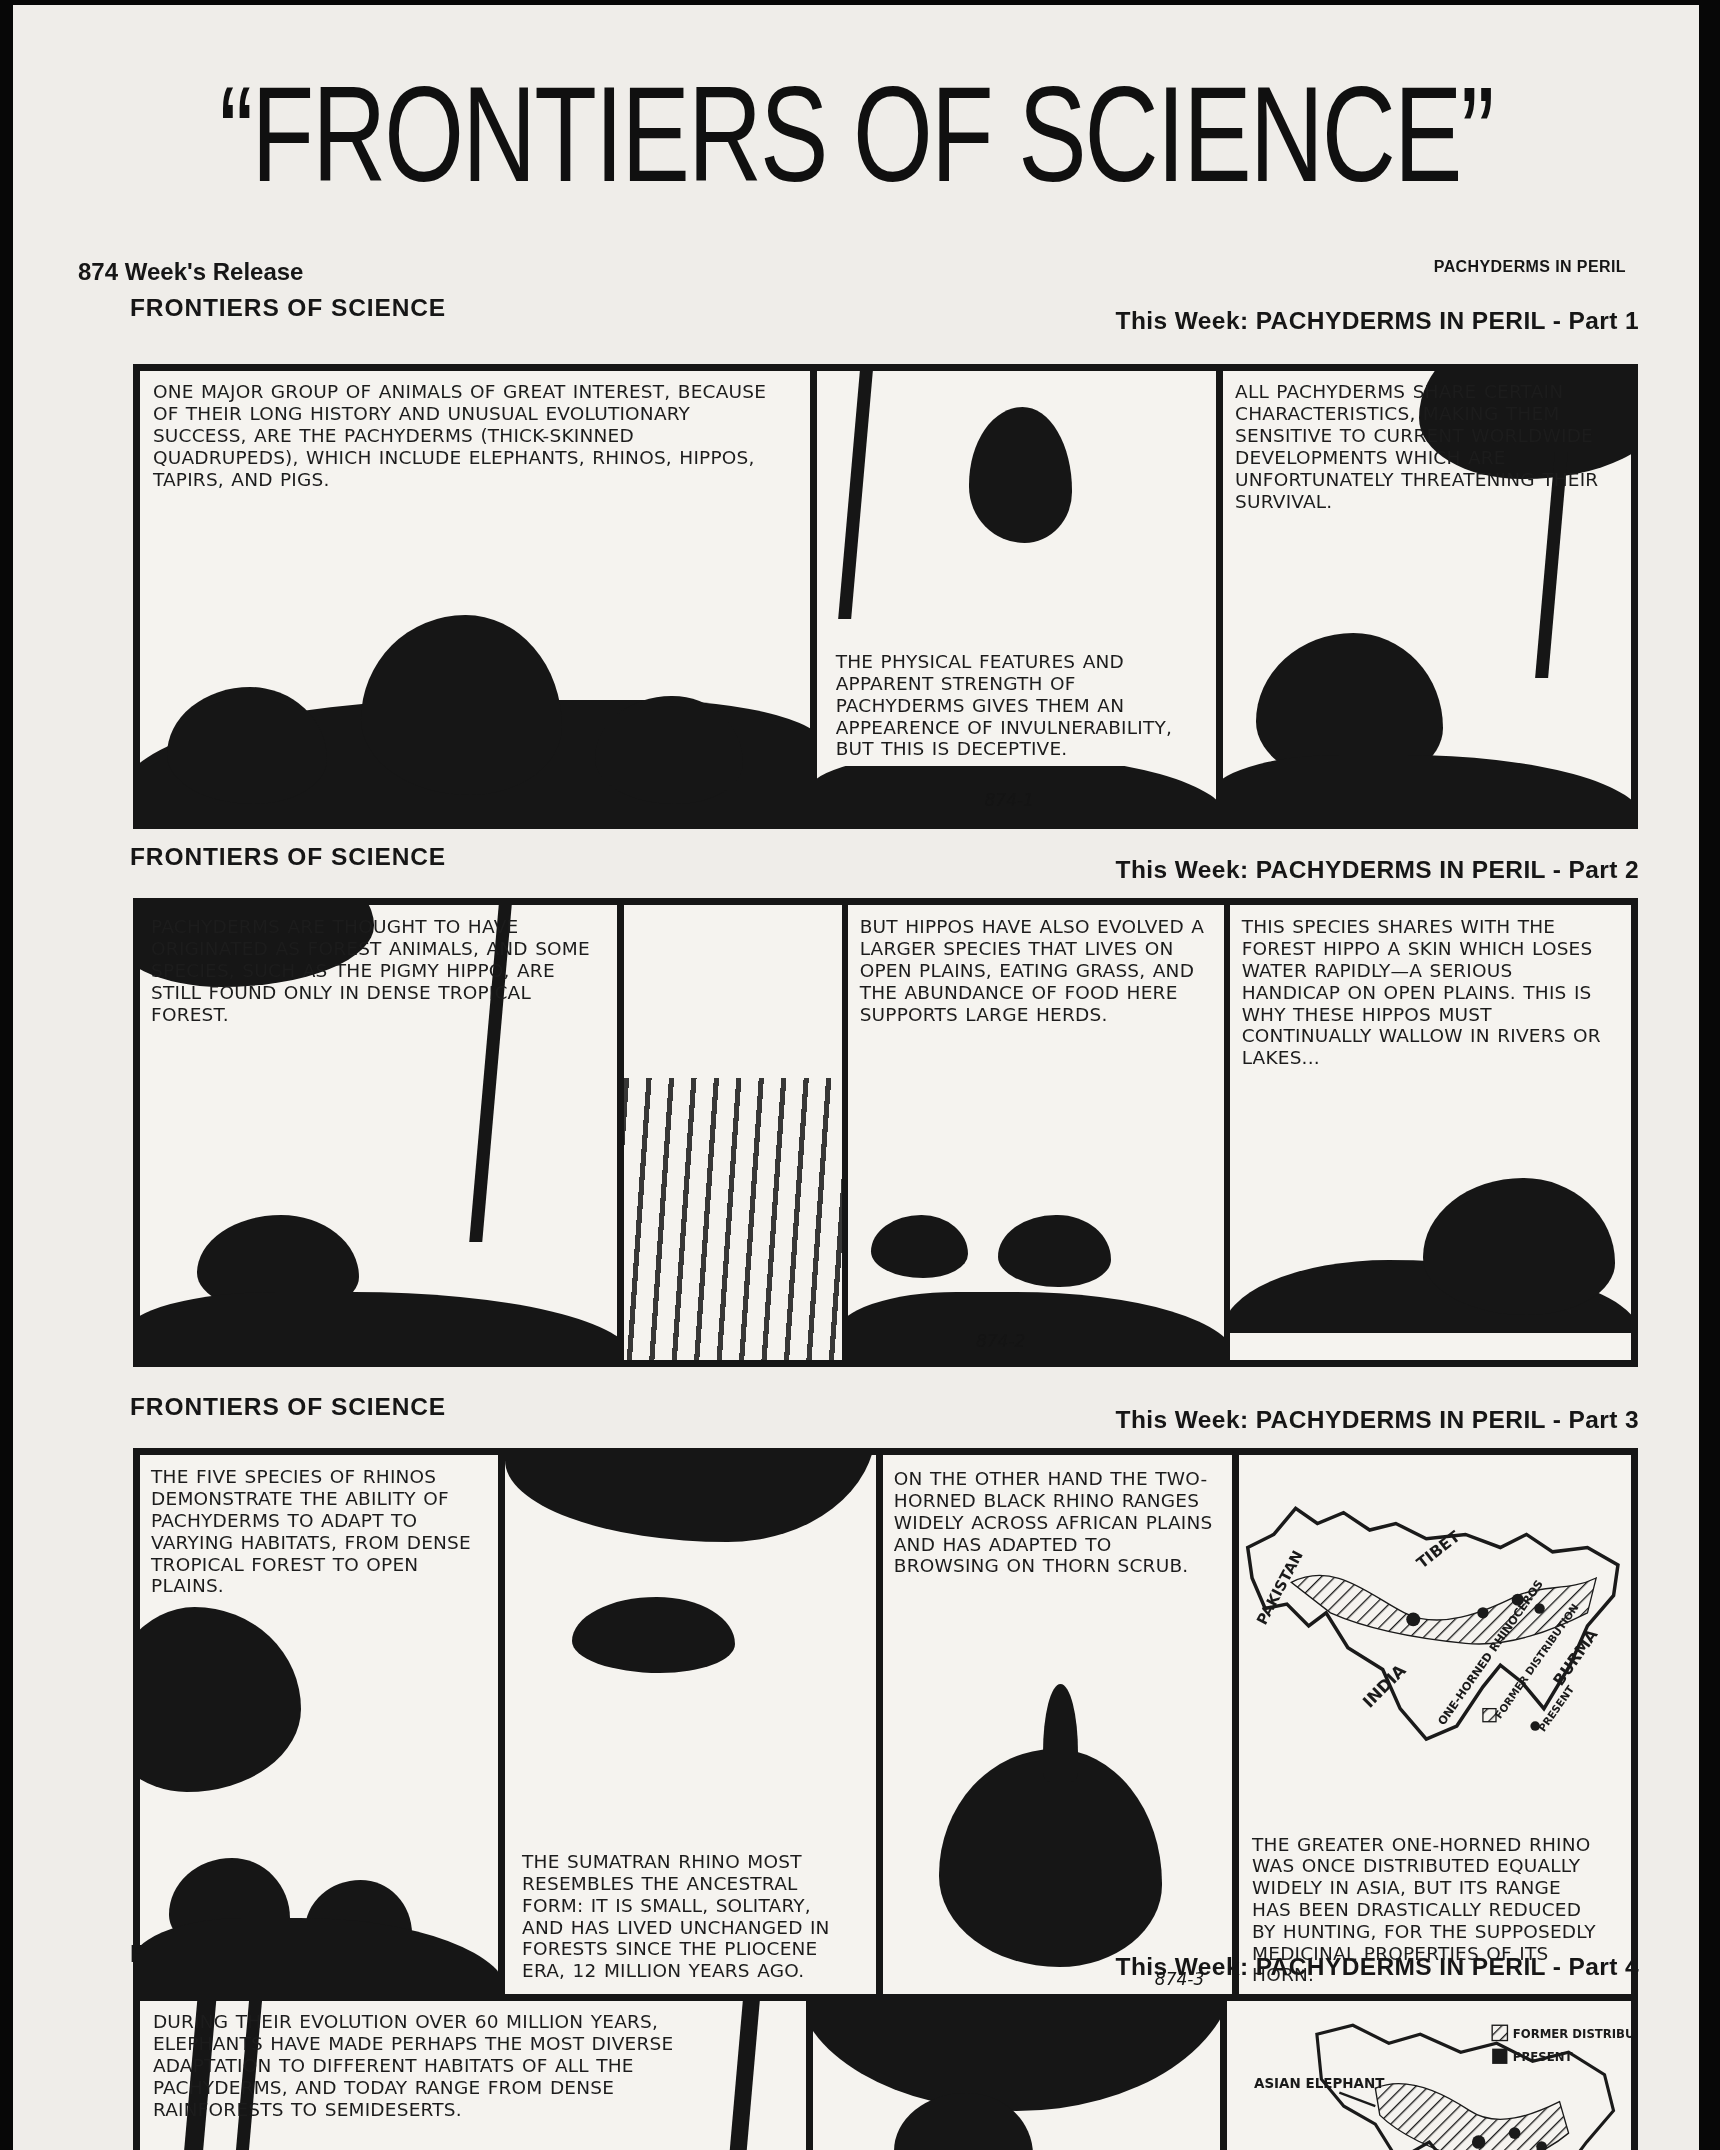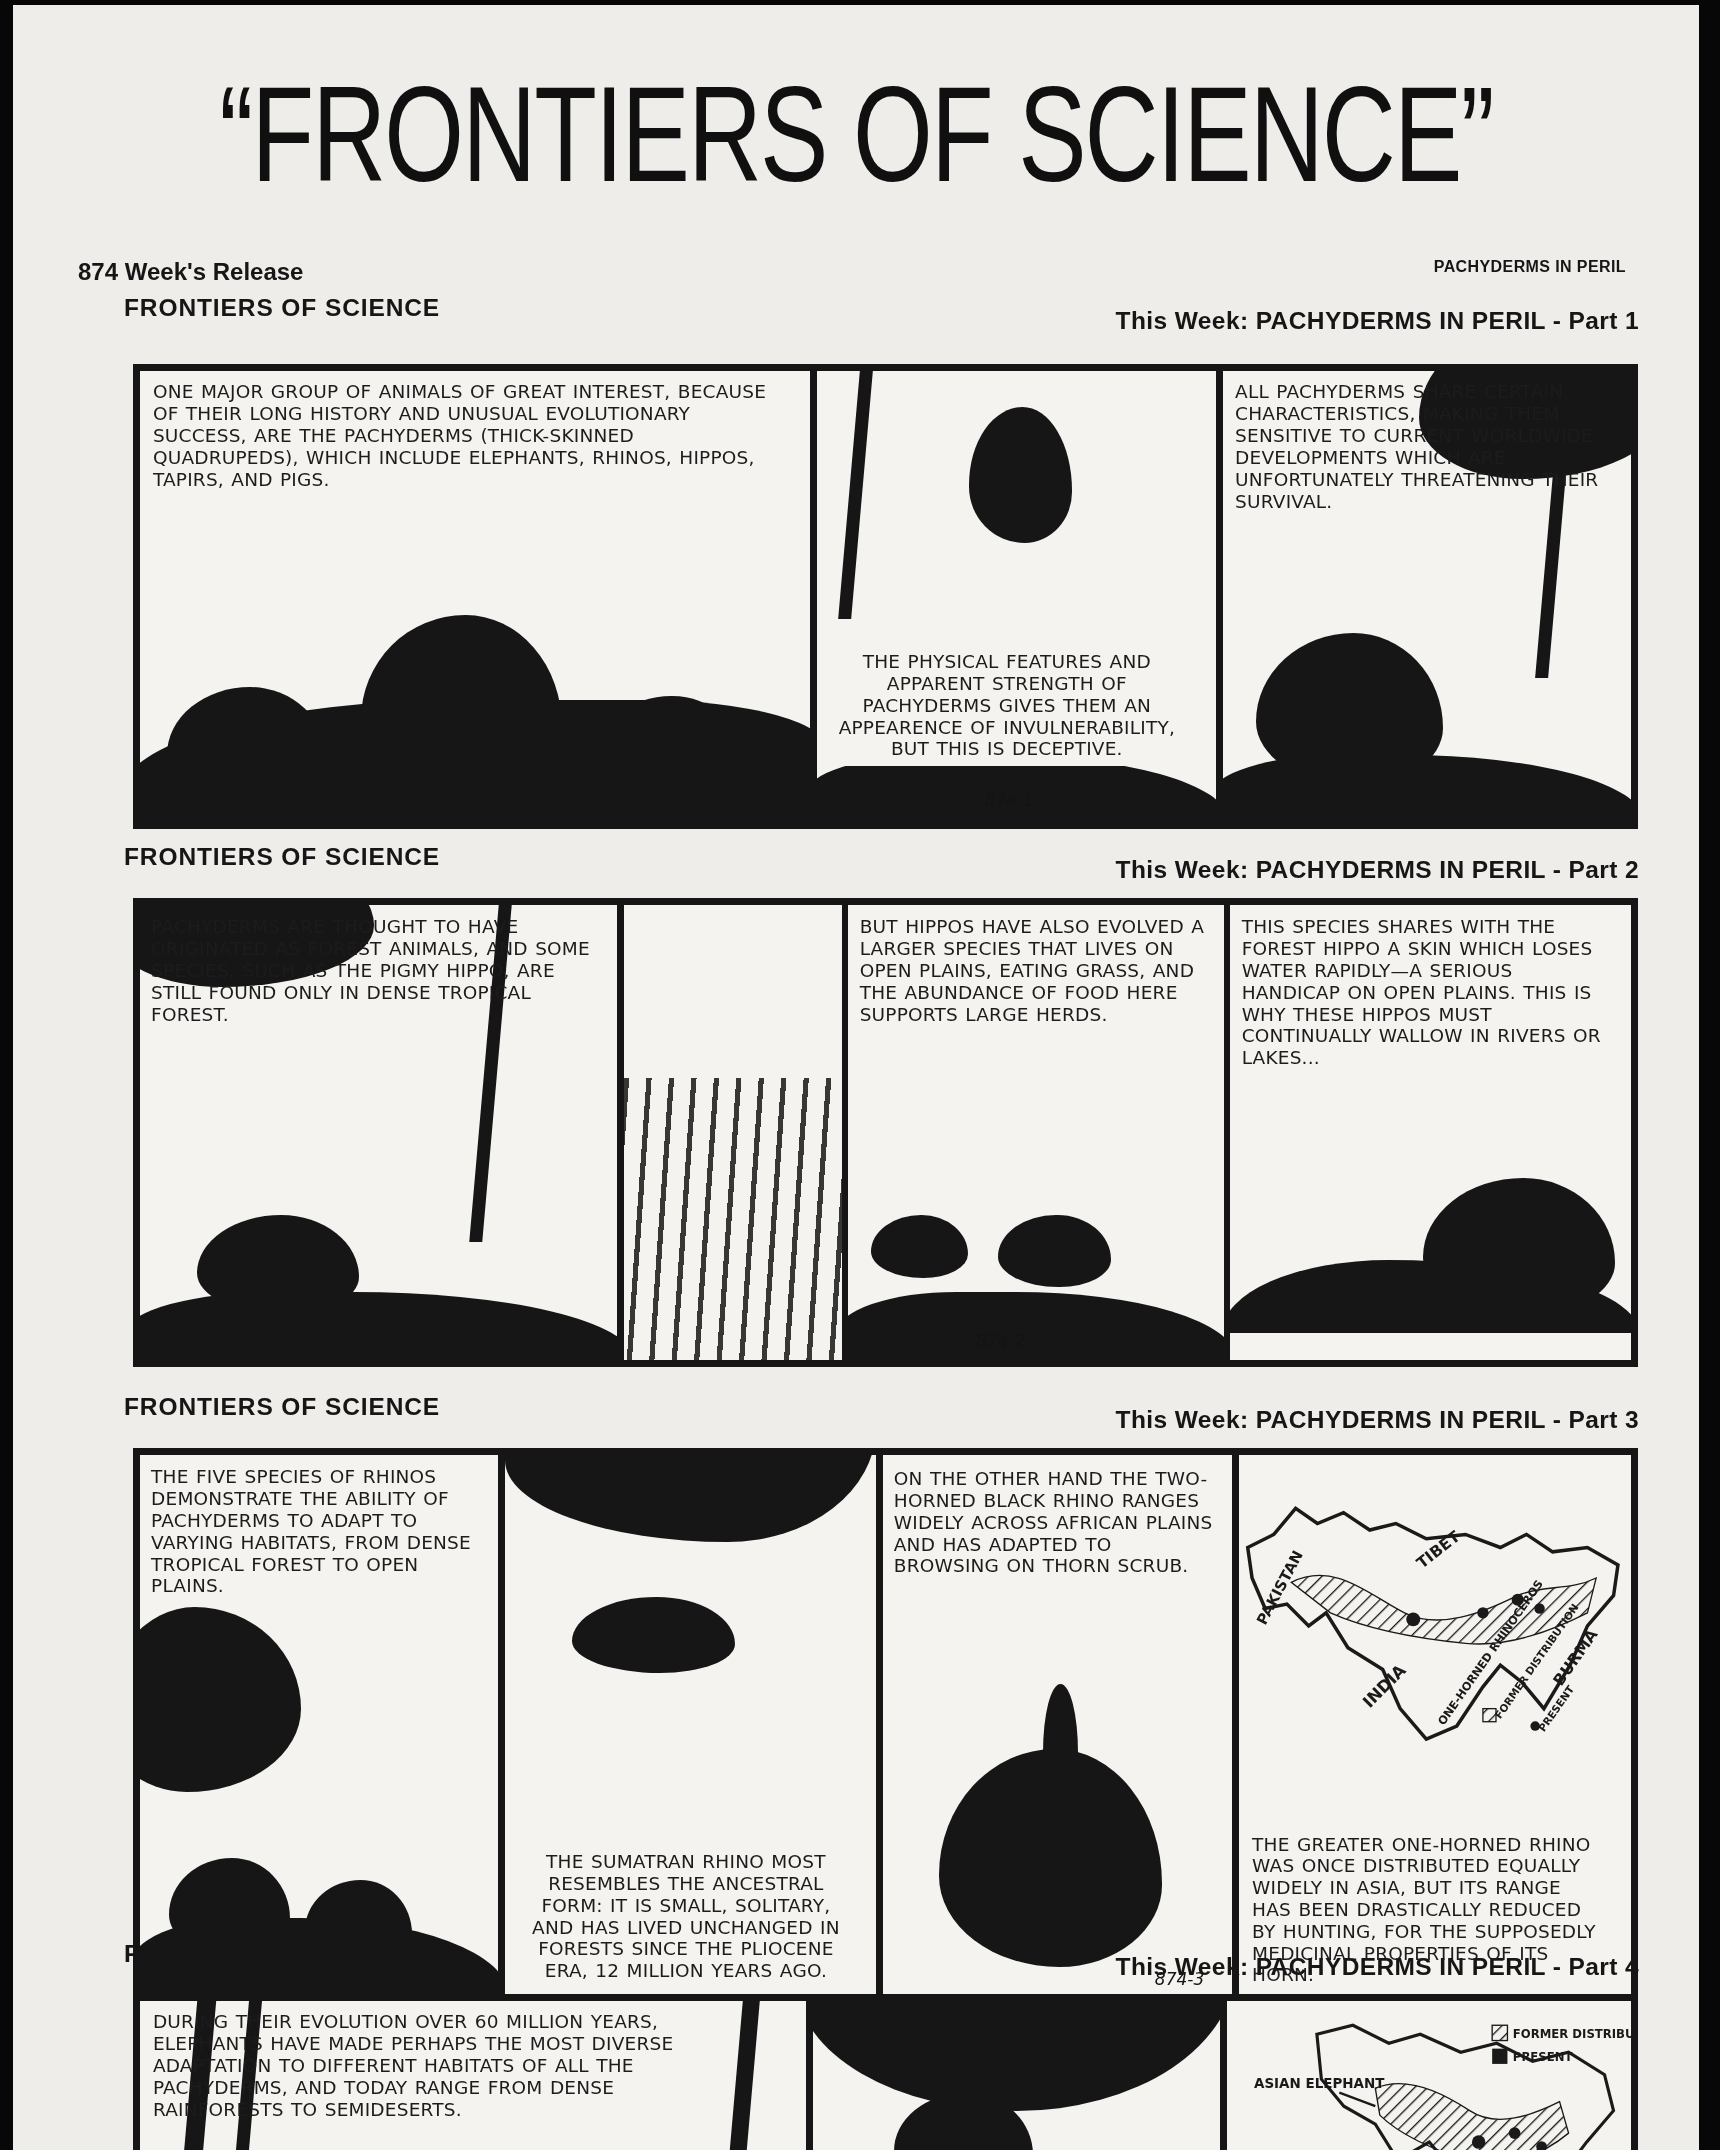--- a/index.html
+++ b/index.html
@@ -15,30 +15,30 @@
   
   .big-title{position:absolute;top:52px;left:0;width:100%;text-align:center;
     font-size:135px;font-weight:normal;letter-spacing:-2.6px;white-space:nowrap;
     transform:scaleX(0.76);transform-origin:center;color:#101010;}
   .release-row{position:absolute;top:253px;left:65px;right:73px;height:30px;}
   .release-left{position:absolute;left:0;top:0;font-size:24px;font-weight:bold;}
   .release-right{position:absolute;right:0;top:0;font-size:16px;font-weight:bold;letter-spacing:0.4px;}
 
   
   .strip-head{position:absolute;left:99px;width:1527px;height:34px;}
-  .sh-left{position:absolute;left:12px;top:0;font-size:24.5px;font-weight:bold;letter-spacing:0.9px;}
+  .sh-left{position:absolute;left:18px;top:0;font-size:24.5px;font-weight:bold;letter-spacing:0.9px;}
   .sh-right{position:absolute;right:0;top:0;font-size:24.5px;font-weight:bold;letter-spacing:0.4px;margin-top:13px;}
 
   
   .panels{position:absolute;left:120px;width:1505px;background:var(--ink);
     display:grid;gap:6.9px;padding:6.9px;}
   .panel{position:relative;background:var(--paper2);overflow:hidden;}
   .cap{position:absolute;font-family:"DejaVu Sans",sans-serif;font-size:18.5px;line-height:1.18;
     letter-spacing:0.2px;word-spacing:1.3px;color:#1c1c1c;z-index:3;}
-  .cap.boxed{background:var(--paper2);padding:6px 8.6px;text-align:center;}
+  .cap.boxed{background:var(--paper2);padding:6px 8.6px;}
   .sig{position:absolute;font-family:"DejaVu Sans",sans-serif;font-style:italic;font-size:17px;z-index:4;color:#141414;}
 
   
   .art{position:absolute;inset:0;z-index:1;}
   .ground{position:absolute;left:-3%;right:-3%;bottom:-3%;height:30%;background:var(--ink);
     border-radius:48% 26% 0 0/70% 38% 0 0;}
   .ground.low{height:18%;border-radius:30% 55% 0 0/50% 80% 0 0;}
   .canopy{position:absolute;background:var(--ink);border-radius:46% 54% 58% 42%/60% 55% 45% 40%;}
   .trunkbar{position:absolute;width:13px;background:var(--ink);transform:skewX(-5deg);}
   .blob{position:absolute;background:var(--ink);border-radius:52% 48% 46% 54%/58% 62% 38% 42%;}

